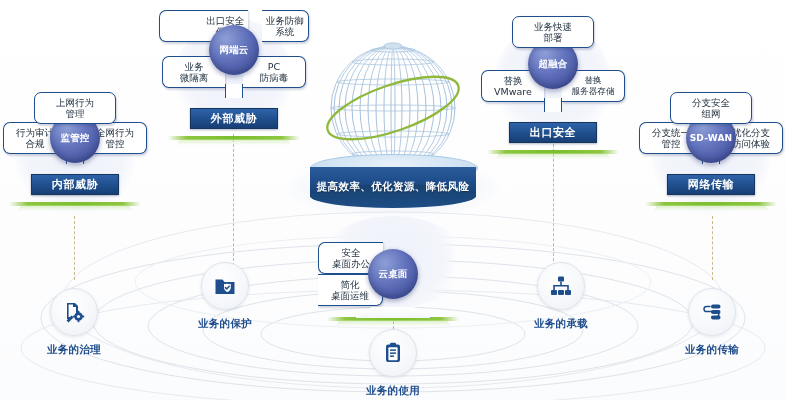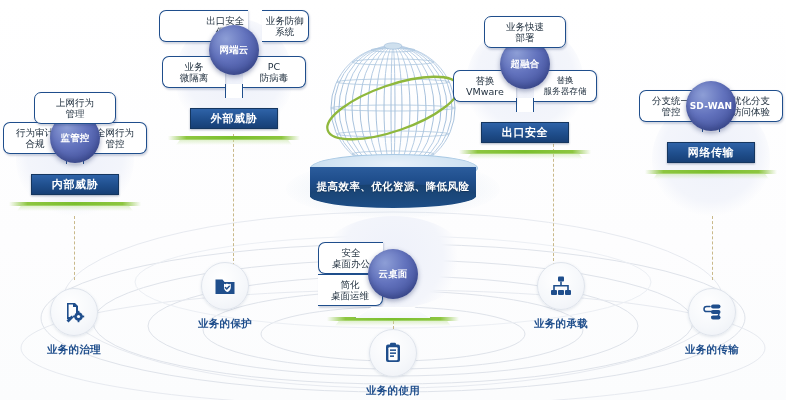--- a/index.html
+++ b/index.html
@@ -235,21 +235,21 @@
     </div>
     <div class="stemwrap">
         <div class="stem"></div>
       </div>
     <div class="banner">
       <span>外部威胁</span>
     </div>
     <div class="plat"></div>
   </div>
 
-  <div class="cluster" style="left:450px;top:10px;">
+  <div class="cluster" style="left:478px;top:10px;">
     <div class="halo" style="top:14px;"></div>
     <div class="topbox" style="margin-top:6px;">
       <div class="tx">
         <span>业务快速</span><br><span>部署</span>
       </div>
     </div>
     <div class="row" style="margin-top:22px;">
       <div class="sidebox left">
         <div class="tx">
           <span>替换</span><br><span>VMware</span>
@@ -269,20 +269,25 @@
         <div class="stem"></div>
       </div>
     <div class="banner">
       <span>出口安全</span>
     </div>
     <div class="plat"></div>
   </div>
 
   <div class="cluster" style="left:636px;top:92px;">
     <div class="halo" style="top:8px;"></div>
+    <div class="topbox">
+      <div class="tx">
+        <span>分支安全</span><br><span>组网</span>
+      </div>
+    </div>
     <div class="row">
       <div class="sidebox left">
         <div class="tx">
           <span>分支统一</span><br><span>管控</span>
         </div>
       </div>
       <div class="gapcol"></div>
       <div class="sidebox right">
         <div class="tx">
           <span>优化分支</span><br><span>访问体验</span>

